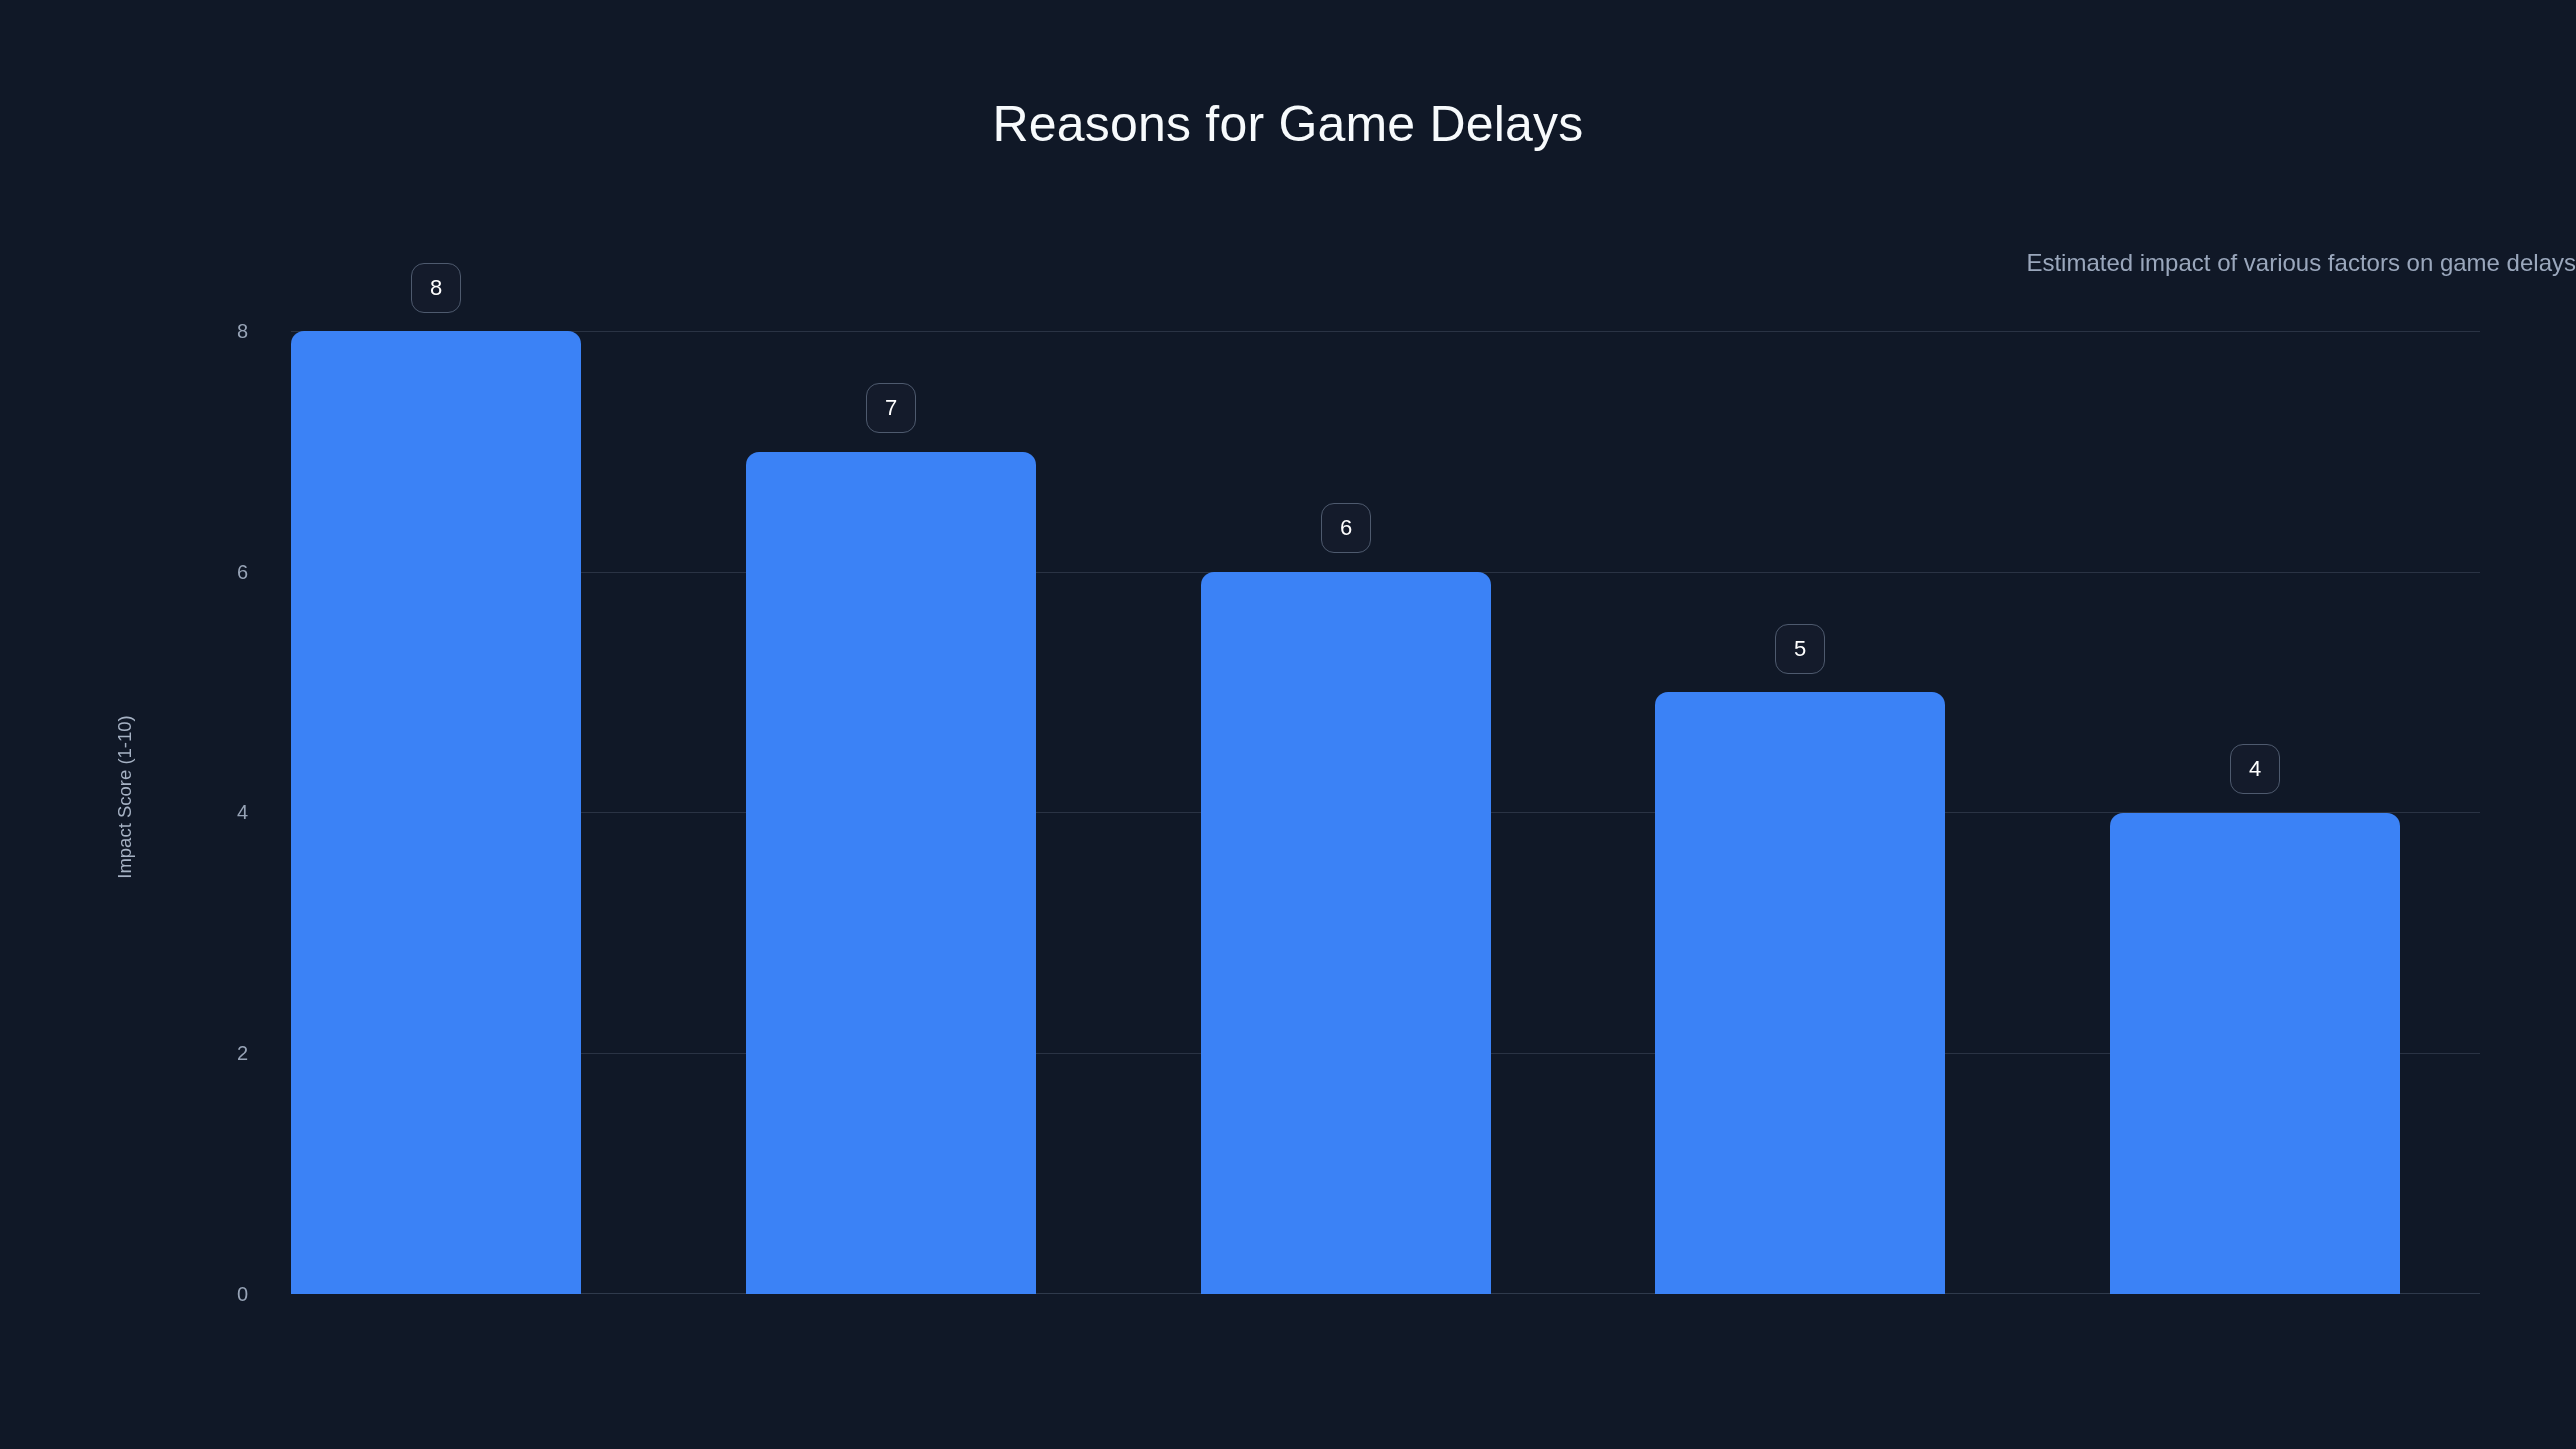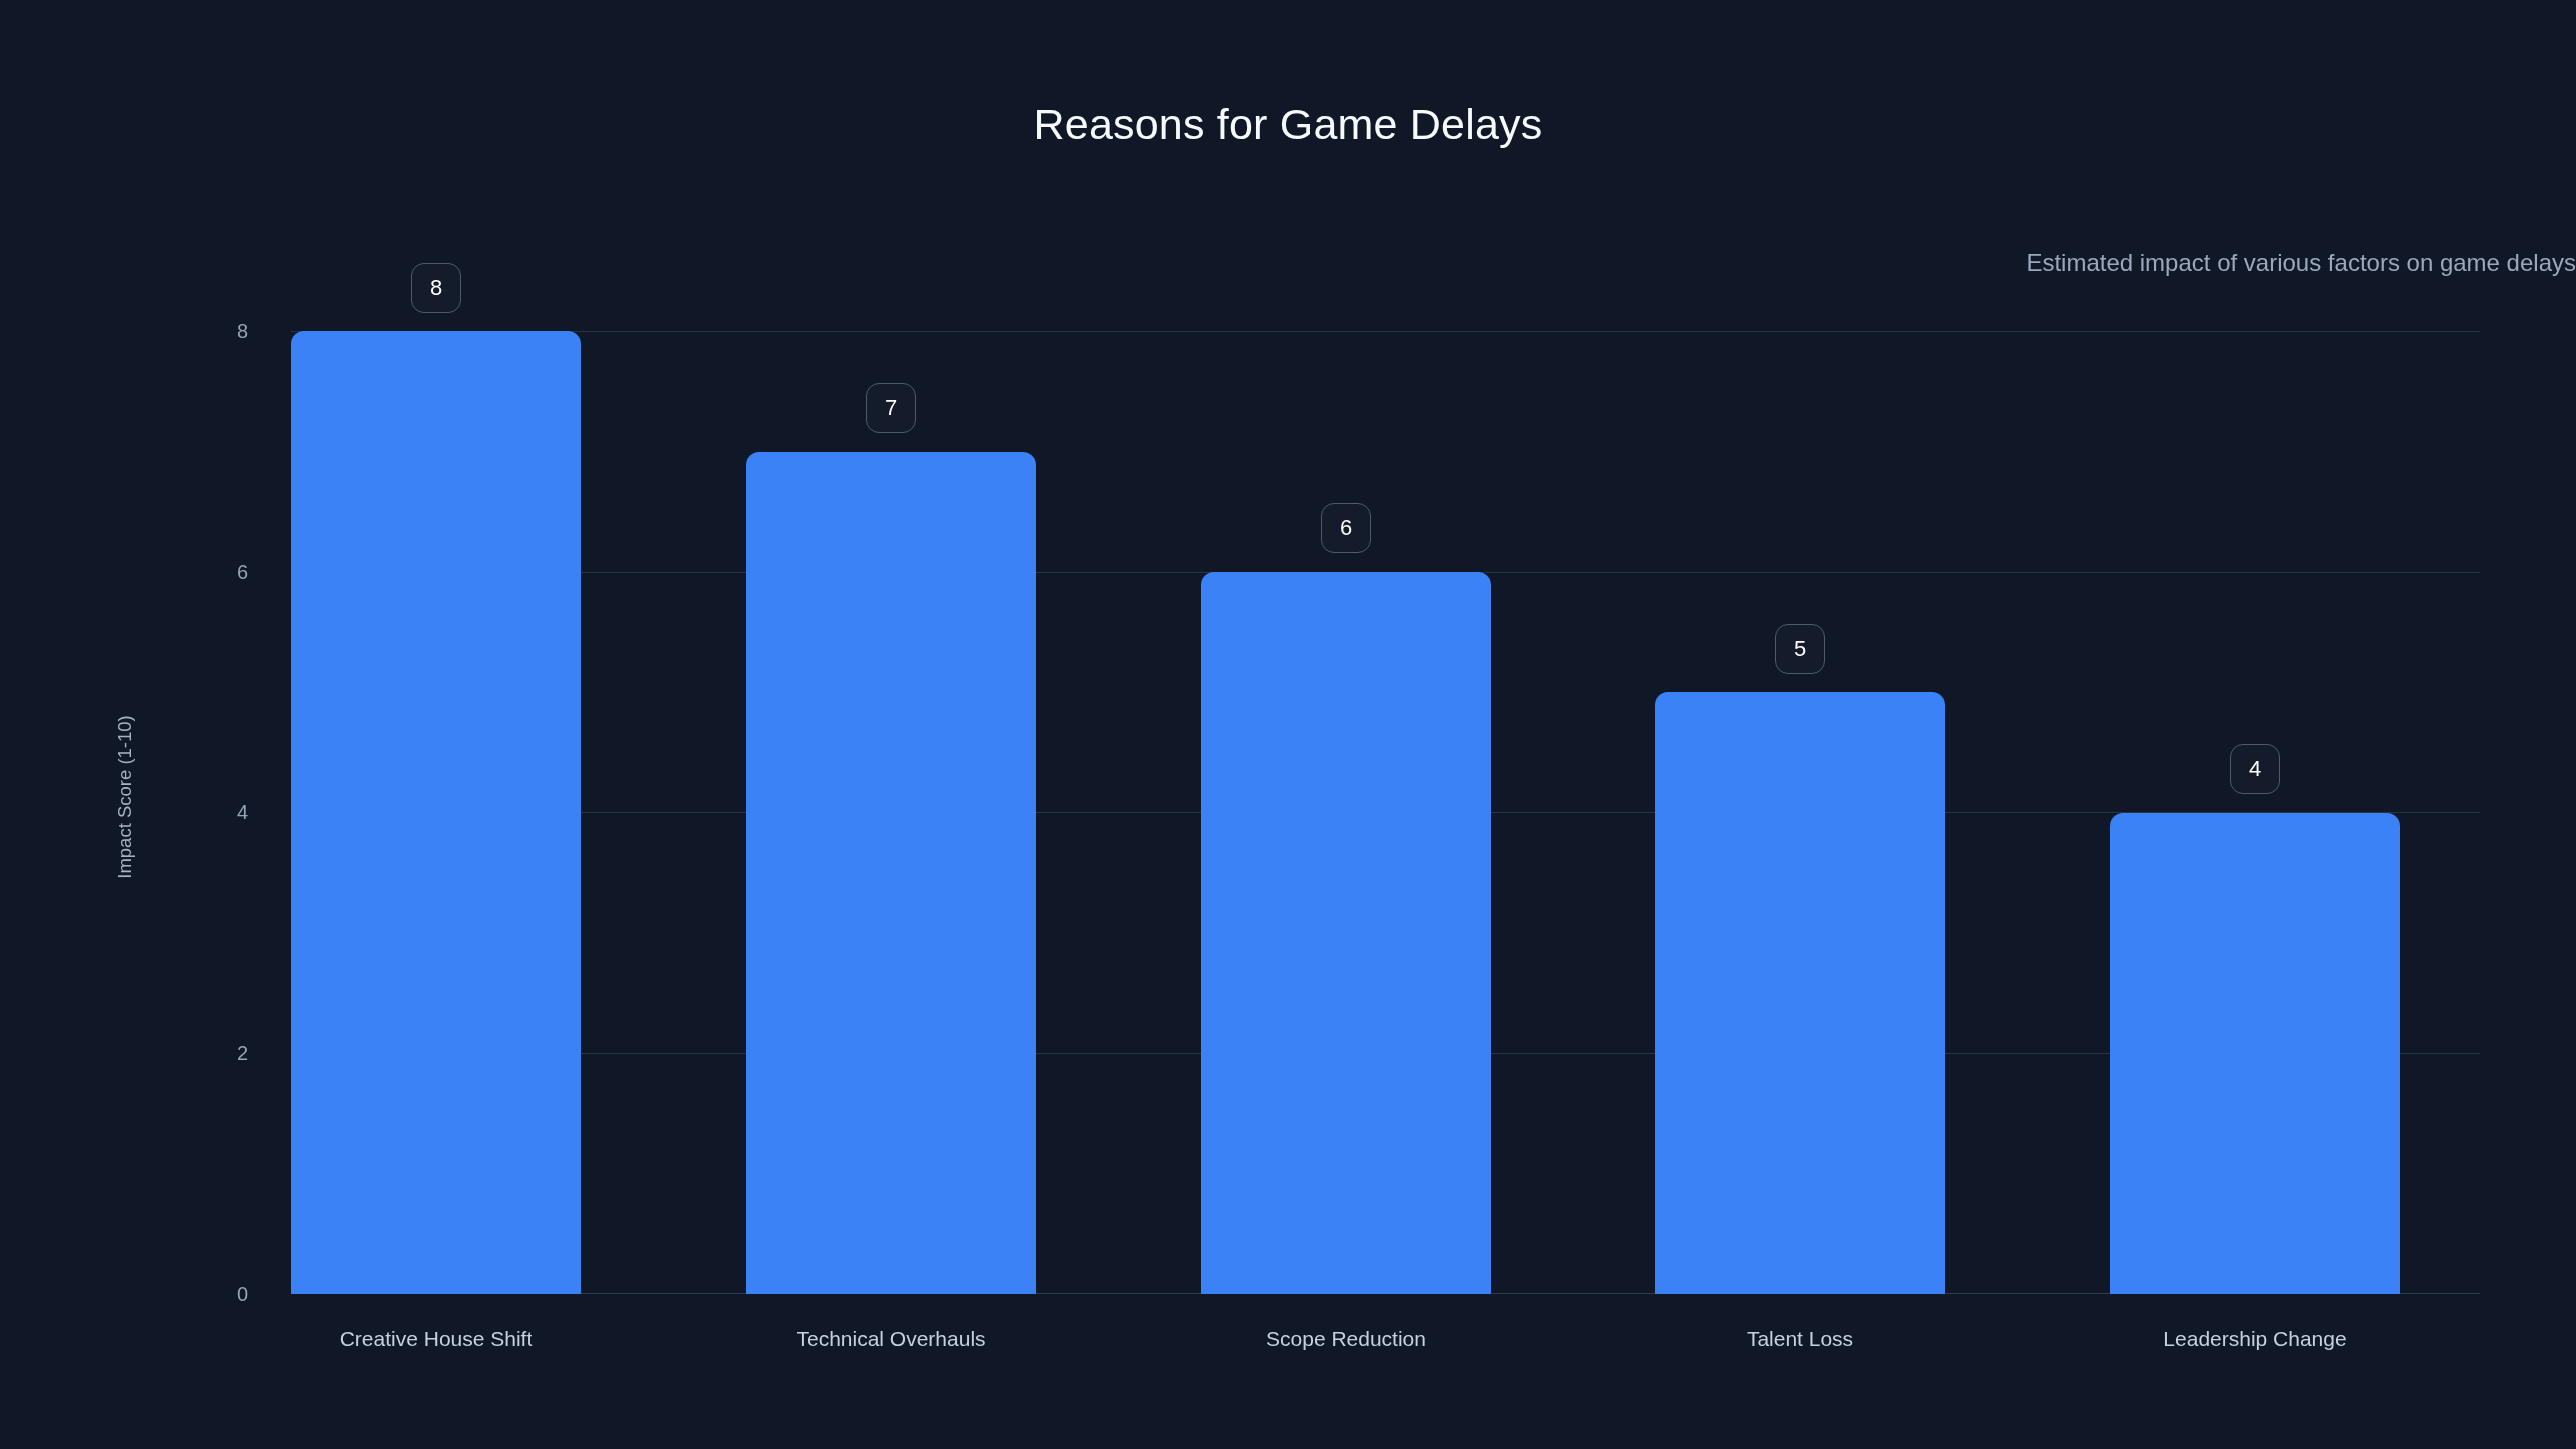--- a/index.html
+++ b/index.html
@@ -23,21 +23,21 @@
   }
 
   
   #chart-title {
     position: absolute;
     left: 0;
     top: 98px;
     width: 2576px;
     text-align: center;
     color: #F7FAFC;
-    font-size: 43px;
+    font-size: 50px;
     font-weight: 400;
     letter-spacing: 0.2px;
     line-height: 52px;
     white-space: nowrap;
   }
   #chart-subtitle {
     position: absolute;
     left: 0;
     top: 246px;
     width: 2576px;
@@ -212,22 +212,15 @@
       <div class="value-badge" style="bottom: 620px; background: rgb(20, 27, 43); border-color: rgb(78, 90, 110); color: rgb(255, 255, 255);">5</div>
     </div>
 
     <div class="bar-group" style="left:1819px;">
       <div class="bar" style="height: 481px; background: rgb(59, 130, 246);"></div>
       <div class="value-badge" style="bottom: 500px; background: rgb(20, 27, 43); border-color: rgb(78, 90, 110); color: rgb(255, 255, 255);">4</div>
     </div>
 
   </div>
 
-  <div id="x-labels">
-    <div class="x-tick-label" style="left:0px;">Creative House Shift</div>
-    <div class="x-tick-label" style="left:455px;">Technical Overhauls</div>
-    <div class="x-tick-label" style="left:910px;">Scope Reduction</div>
-    <div class="x-tick-label" style="left:1364px;">Talent Loss</div>
-    <div class="x-tick-label" style="left:1819px;">Leadership Change</div>
-  </div>
 
 </div>
 
 
 </body></html>

